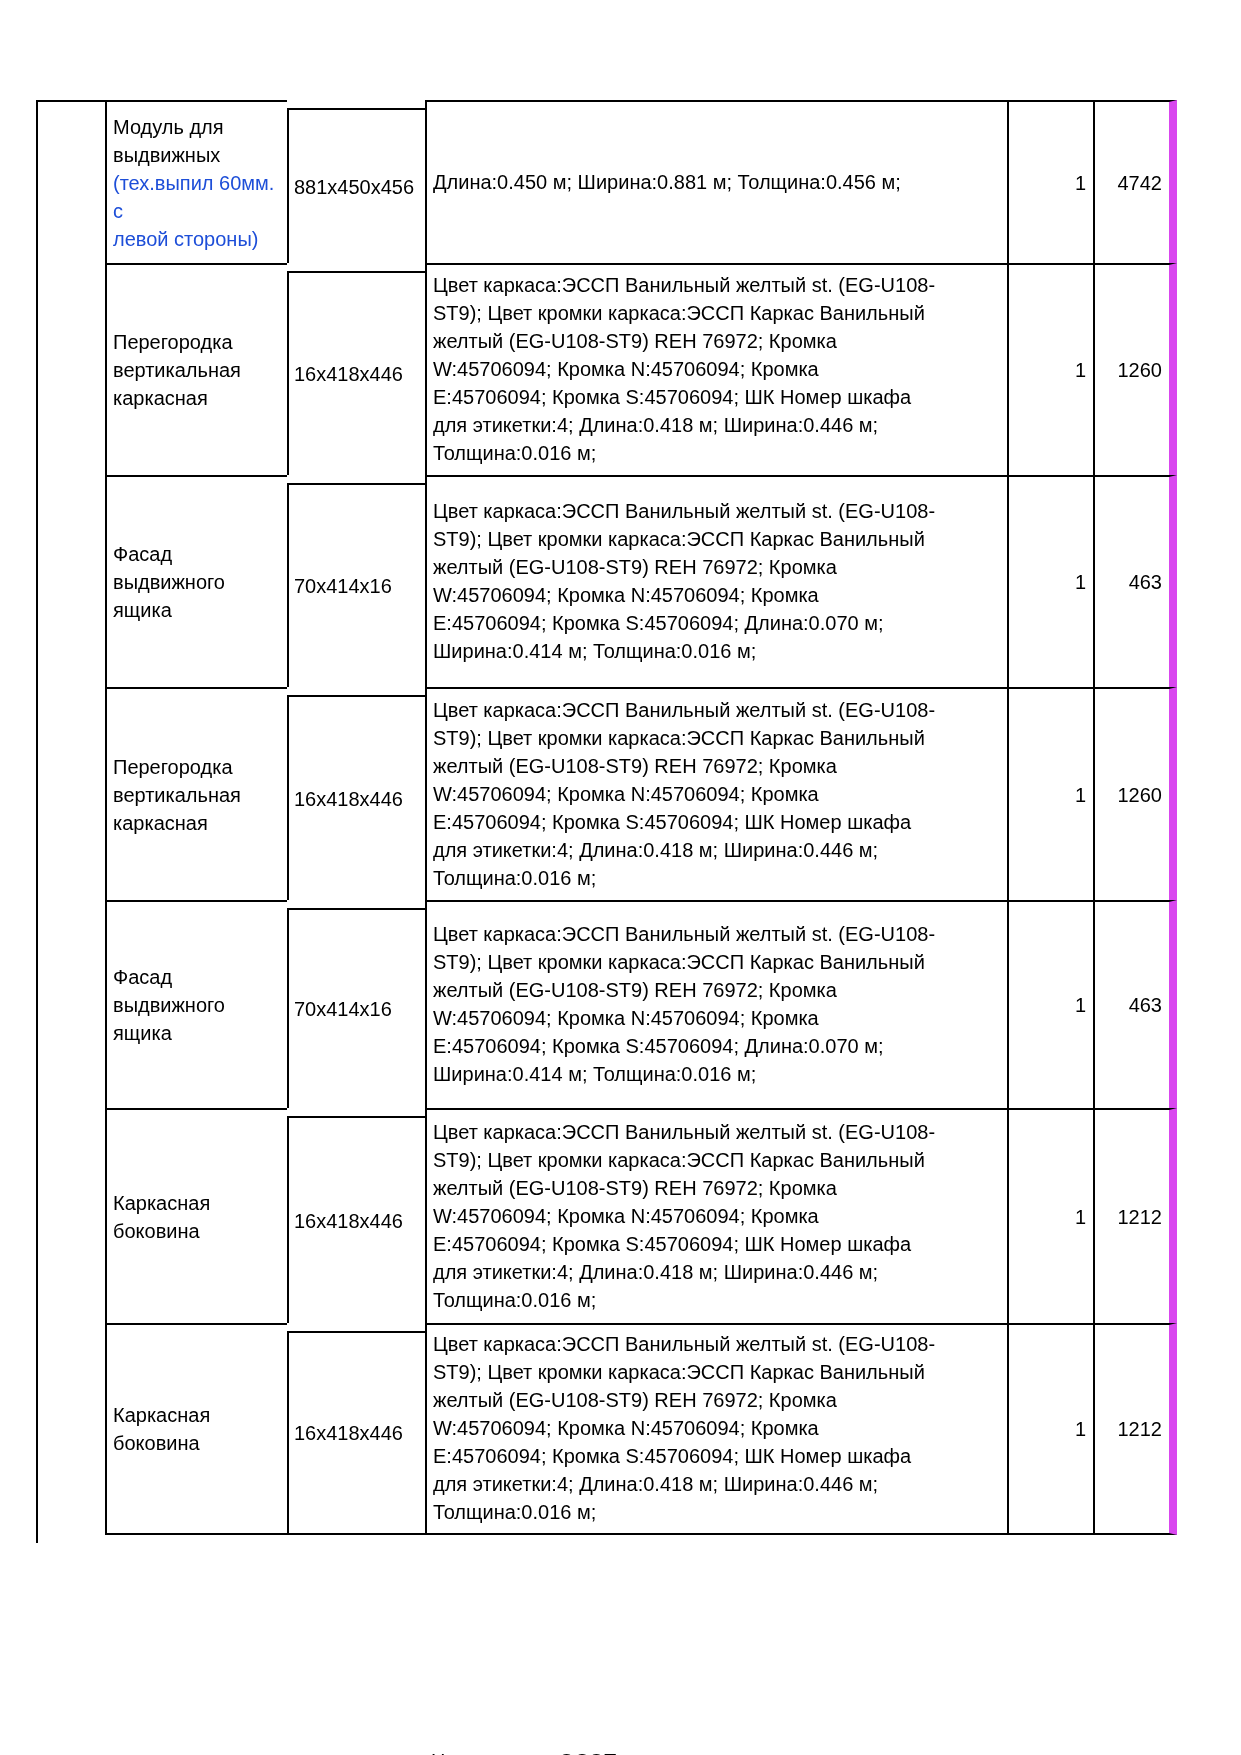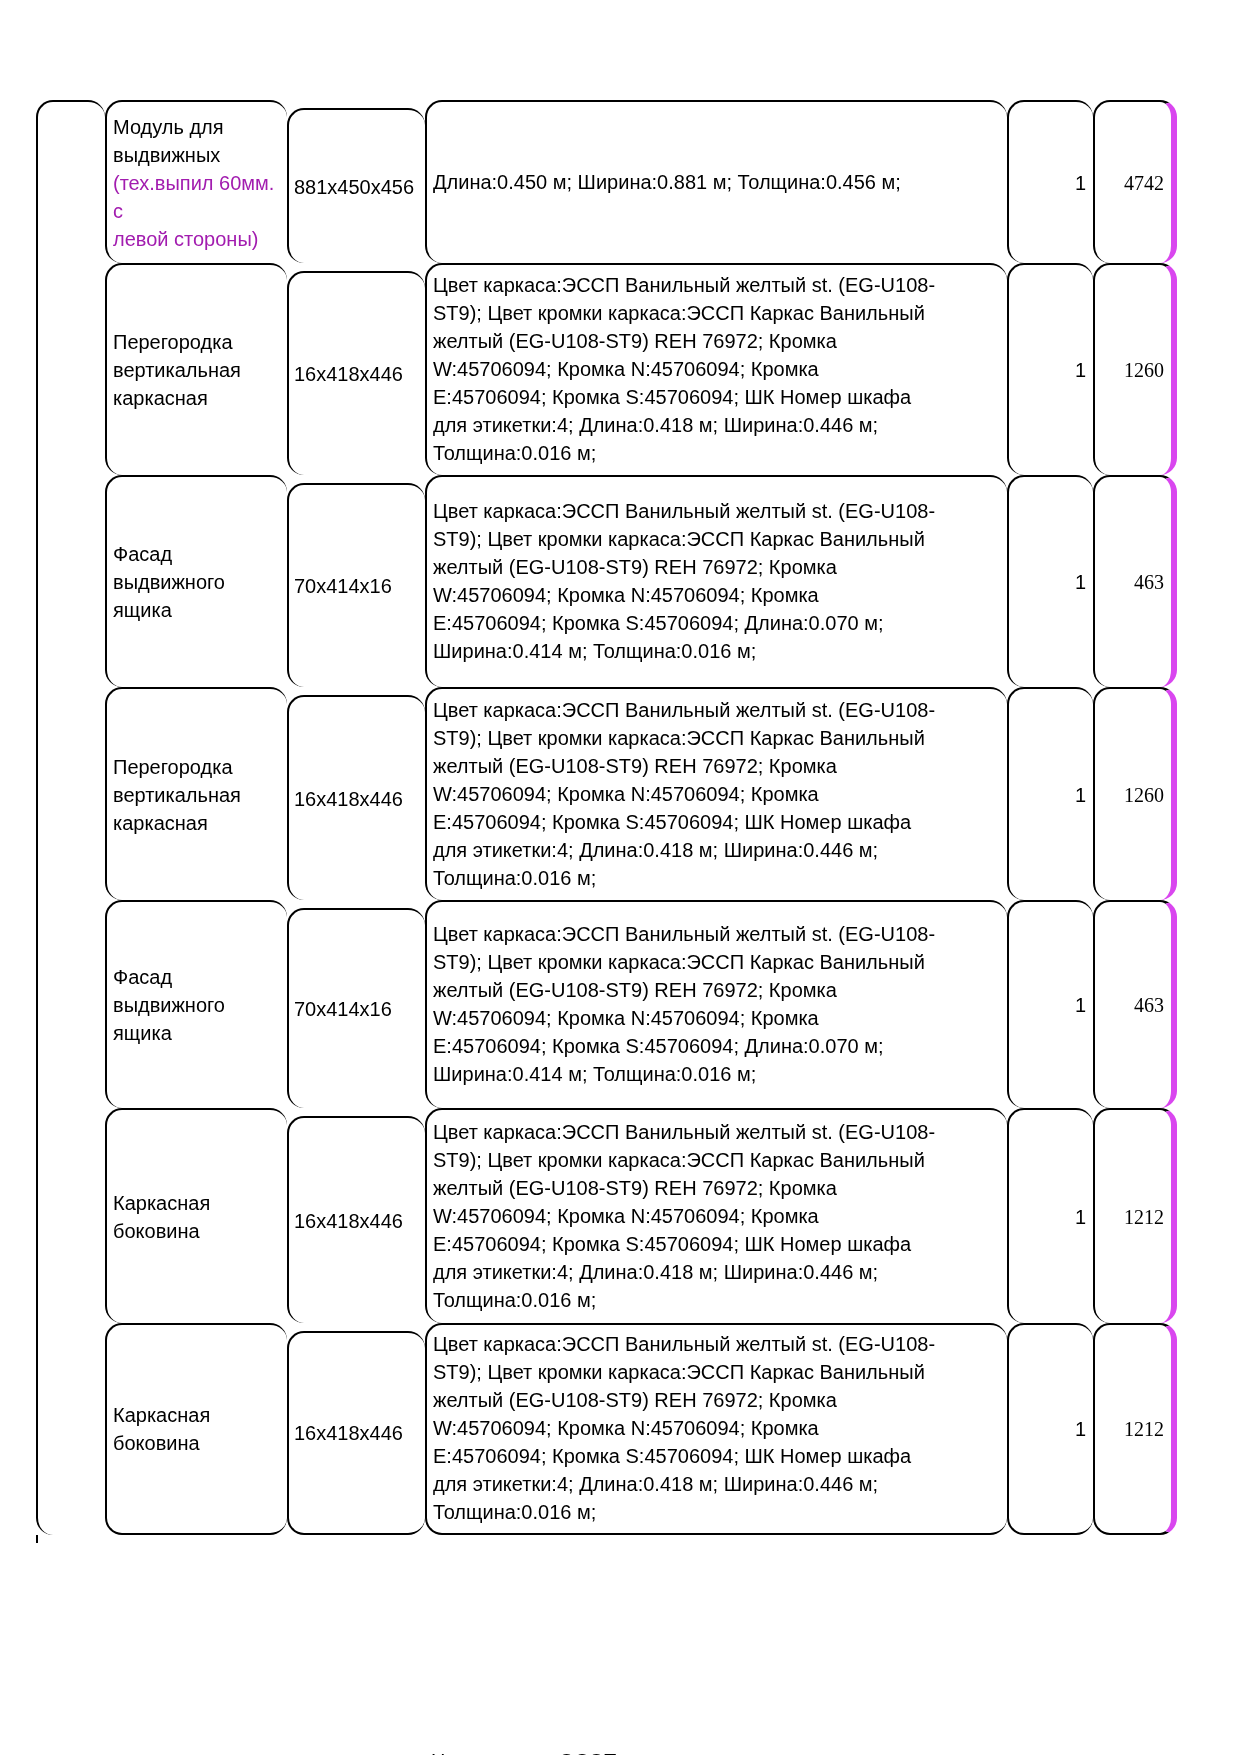--- a/index.html
+++ b/index.html
@@ -30,35 +30,34 @@
   }
   .cell {
     box-sizing: border-box;
     border-left: 2px solid #000000;
     border-top: 2px solid #000000;
     display: flex;
     flex-direction: column;
     justify-content: center;
     overflow: hidden;
     background: #ffffff;
-    border-radius: 17px;
-  }
-  .cell.last-col { border-right: 6px solid #d946ef; font-family: Liberation Serif, serif; }
+  }
+  .cell.last-col { border-right: 8px solid #d946ef; }
   .cell.bottom   { border-bottom: 2px solid #000000; }
   .rownum-cell {
     grid-column: 1;
     grid-row: 1 / span 7;
     border-bottom: none;
   }
   .name-cell  { padding: 4px 2px 4px 6px; white-space: pre-line; }
   .dims-cell  { padding: 4px 2px 4px 5px; margin-top: 8px; }
   .desc-cell  { padding: 2px 4px 4px 6px; white-space: pre-line; }
   .qty-cell   { padding: 4px 7px 4px 2px; text-align: right; align-items: flex-end; }
   .price-cell { padding: 4px 7px 4px 2px; text-align: right; align-items: flex-end; }
-  .red-note   { color: #a21caf; white-space: pre-line; }
+  .red-note   { color: #1d4ed8; white-space: pre-line; }
   .border-stub {
     position: absolute;
     left: 36px;
     top: 1535px;
     width: 2px;
     height: 8px;
     background: #000000;
   }
   .clipped-next {
     position: absolute;

